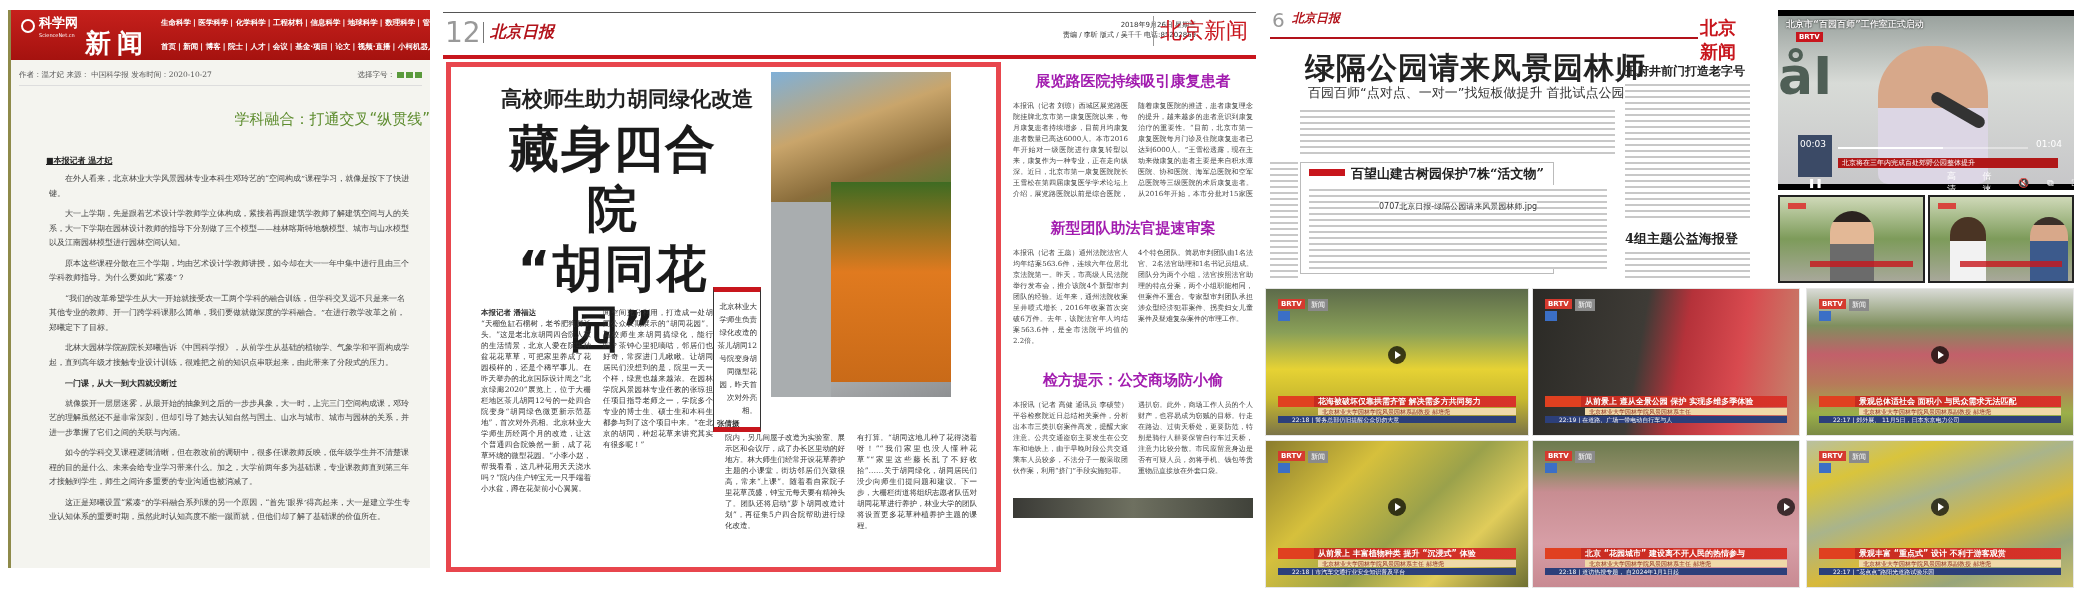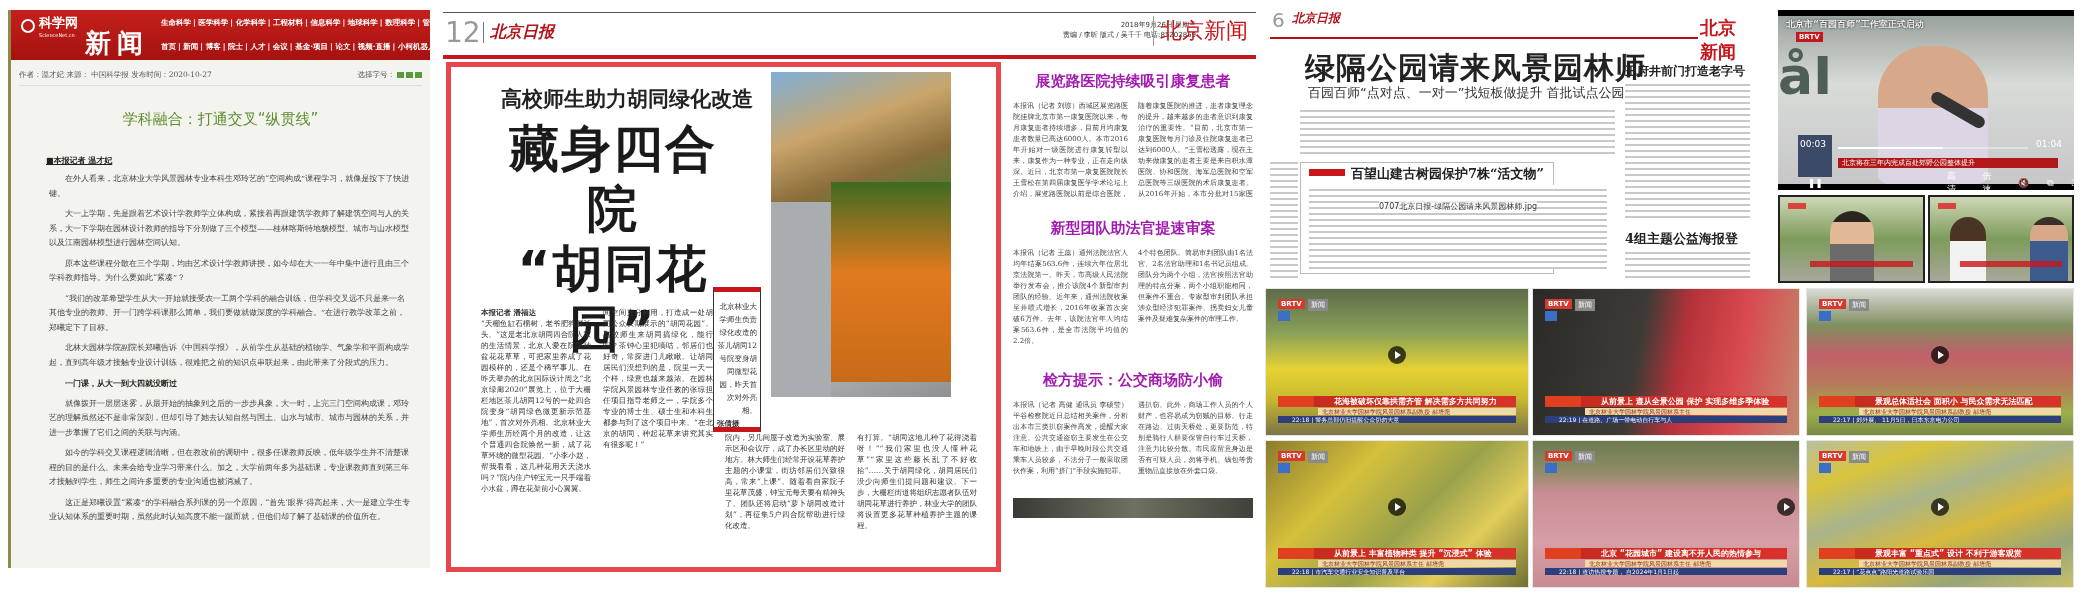--- a/index.html
+++ b/index.html
@@ -11,21 +11,21 @@
 #p1 .logo{position:absolute;left:10px;top:4px;color:#fff;font:bold 13px "DejaVu Sans",sans-serif;display:flex;align-items:center;gap:4px}
 #p1 .logo .circ{width:14px;height:14px;border-radius:50%;border:2px solid #fff;display:inline-block}
 #p1 .logo small{display:block;font-size:5px;font-weight:normal}
 #p1 .news{position:absolute;left:74px;top:16px;color:#fff;font:bold 26px "DejaVu Sans",sans-serif;letter-spacing:6px}
 #p1 .nav1,#p1 .nav2{position:absolute;left:150px;color:#fff;font:bold 7.5px "DejaVu Sans",sans-serif;white-space:nowrap}
 #p1 .nav1{top:8px}#p1 .nav2{top:32px}
 #p1 .nav1 span,#p1 .nav2 span{margin-right:2px}
 #p1 .meta{height:22px;border-bottom:1px solid #ddd;margin:4px 8px 0 8px;font-size:7.5px;color:#555;display:flex;justify-content:space-between;align-items:center}
 #p1 .fsz{display:flex;gap:2px;align-items:center}
 #p1 .fsz b{display:inline-block;width:7px;height:6px;background:#5a9a3c}
-#p1 h1{font:normal 15px "DejaVu Sans",sans-serif;color:#5d8c2e;text-align:center;margin:24px 0 26px}
+#p1 h1{font:normal 15px "DejaVu Sans",sans-serif;color:#5d8c2e;text-align:right;margin:24px 0 26px}
 #p1 .byline{font-size:8px;font-weight:bold;text-decoration:underline;margin-left:35px;margin-bottom:6px;color:#222}
 #p1 p{font-size:8px;line-height:14.5px;text-indent:2em;margin:0 18px 6px 38px;color:#444}
 #p1 .sub{font-weight:bold;text-indent:2em;color:#222}
 
 #p2{left:443px;top:12px;width:813px;height:566px;background:#fff}
 #p2 .topline{position:absolute;left:0;top:0;width:813px;height:1px;background:#555}
 #p2 .pagenum{position:absolute;left:2px;top:4px;font:28px "DejaVu Sans",sans-serif;color:#999}
 #p2 .masthead{position:absolute;left:40px;top:10px;font:bold 16px "DejaVu Serif",serif;color:#b2121a;font-style:italic;border-left:1px solid #777;padding-left:6px}
 #p2 .date{position:absolute;left:620px;top:8px;font:7px "DejaVu Sans",sans-serif;color:#333;text-align:right}
 #p2 .section{position:absolute;left:710px;top:4px;font:22px "DejaVu Sans",sans-serif;color:#c8161d;border-left:1px solid #999;padding-left:6px}
@@ -83,21 +83,21 @@
 .vframe .person{position:absolute;border-radius:30px 30px 6px 6px}
 .vframe .strip{position:absolute;left:30px;bottom:14px;right:10px;height:6px;background:#c8161d;opacity:.8}
 
 .vid{position:absolute;overflow:hidden;border:1px solid #e6e6e6}
 .vid .bg{position:absolute;inset:0}
 .vid .logo{position:absolute;left:12px;top:10px;font:bold 7px "DejaVu Sans",sans-serif;color:#fff;background:#d53a2f;padding:1px 3px}
 .vid .logo2{position:absolute;left:42px;top:10px;font:7px "DejaVu Sans",sans-serif;color:#fff;background:#8a8a8a;padding:1px 3px}
 .vid .ch{position:absolute;left:12px;top:22px;width:12px;height:10px;background:#3b6fc6}
 .vid .play{position:absolute;left:50%;top:45%;width:18px;height:18px;border-radius:50%;background:rgba(0,0,0,.7);transform:translate(-50%,-50%)}
 .vid .play:after{content:"";position:absolute;left:7px;top:5px;border-left:6px solid #fff;border-top:4px solid transparent;border-bottom:4px solid transparent}
-.vid .bar{position:absolute;left:12px;right:12px;bottom:28px;height:11px;background:linear-gradient(90deg,#c42a1e,#d8332a);font:bold 8px "DejaVu Sans",sans-serif;color:#fff;line-height:11px;padding-left:56px;white-space:nowrap;overflow:hidden}
+.vid .bar{position:absolute;left:12px;right:12px;bottom:28px;height:11px;background:linear-gradient(90deg,#c42a1e,#d8332a);font:bold 8px "DejaVu Sans",sans-serif;color:#fff;line-height:11px;padding-left:40px;white-space:nowrap;overflow:hidden}
 .vid .bar .tag{position:absolute;left:0;top:0;width:36px;height:17px;background:#e04020}
 .vid .sub{position:absolute;left:52px;right:12px;bottom:20px;height:7px;background:#f0d9a8;font:6px "DejaVu Sans",sans-serif;color:#8a2a1a;line-height:7px;padding-left:4px;white-space:nowrap;overflow:hidden}
 .vid .tick{position:absolute;left:12px;right:12px;bottom:12px;height:7px;background:#2c3f7a;font:6px "DejaVu Sans",sans-serif;color:#fff;line-height:7px;padding-left:14px;white-space:nowrap;overflow:hidden}
 </style>
 </head>
 <body>
 
 <div id="p1" class="panel">
   <div class="hdr">
     <div class="logo">

